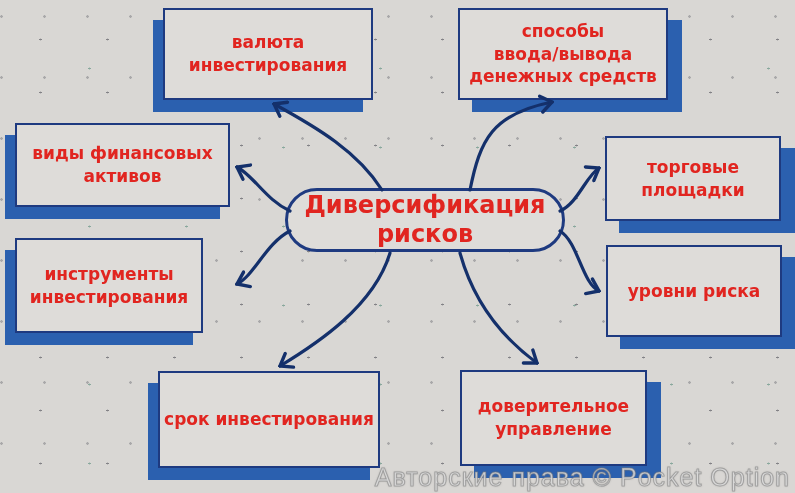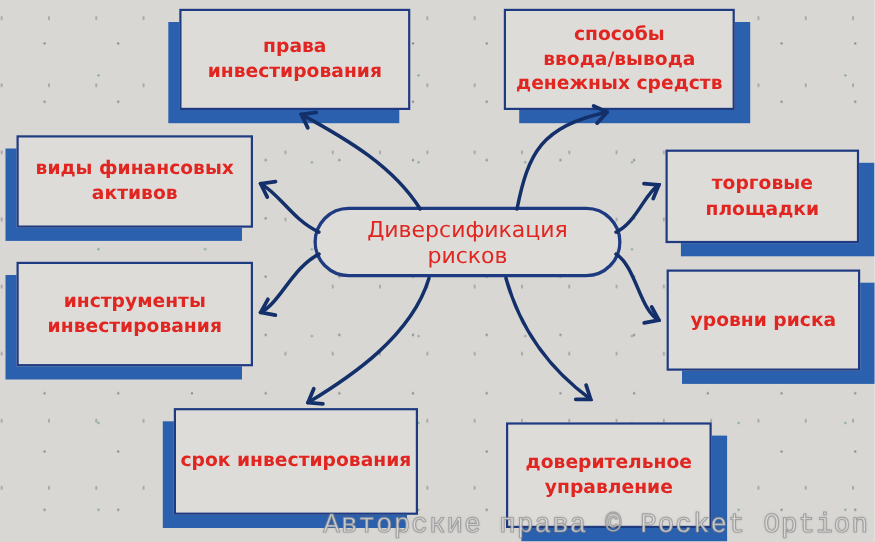--- a/index.html
+++ b/index.html
@@ -30,59 +30,59 @@
     box-sizing:border-box;
     z-index:1;
     padding:4px;
   }
   .shadow-left{box-shadow:-10px 12px 0 #2b60af;}
   .shadow-right{box-shadow:14px 12px 0 #2b60af;}
   #box-currency            {left:163px; top:8px;   width:210px; height:92px;}
   #box-deposit-withdrawal  {left:458px; top:8px;   width:210px; height:92px;}
   #box-asset-types         {left:15px;  top:123px; width:215px; height:84px;}
   #box-trading-platforms   {left:605px; top:136px; width:176px; height:85px;}
-  #box-instruments         {left:15px;  top:238px; width:215px; height:95px;}
+  #box-instruments         {left:15px;  top:238px; width:188px; height:95px;}
   #box-risk-levels         {left:606px; top:245px; width:176px; height:92px;}
   #box-investment-term     {left:158px; top:371px; width:222px; height:97px;}
-  #box-trust-management    {left:460px; top:370px; width:187px; height:96px;margin-top:14px;}
+  #box-trust-management    {left:460px; top:370px; width:187px; height:96px;}
   #center-node{
     position:absolute;
     left:285px; top:188px; width:280px; height:64px;
     border:3px solid #1e3a80;
     border-radius:36px;
     background:#dedcd9;
     display:flex;align-items:center;justify-content:center;
     text-align:center;white-space:pre-line;
-    color:#e12520;font-weight:normal;font-size:20px;line-height:1.22;
+    color:#e12520;font-weight:bold;font-size:24px;line-height:1.22;
     box-sizing:border-box;
     z-index:1;
   }
   #arrow-layer{
     position:absolute;left:0;top:0;width:795px;height:493px;
     z-index:2;pointer-events:none;
   }
   #watermark{
     position:absolute;
     right:5px;bottom:1px;
     z-index:3;
     font-size:25px;
     letter-spacing:1px;
     color:rgba(228,228,228,0.82);
     -webkit-text-stroke:1px rgba(125,125,125,0.55);
     text-shadow:0 0 2px rgba(110,110,110,0.6);
-    font-family:Liberation Mono, monospace;
+    font-family:Liberation Sans, sans-serif;
     white-space:nowrap;
   }
 </style>
 </head>
 <body>
 
 <div id="canvas">
 
-  <div class="node shadow-left" id="box-currency">права
+  <div class="node shadow-left" id="box-currency">валюта
 инвестирования</div>
   <div class="node shadow-right" id="box-deposit-withdrawal">способы
 ввода/вывода
 денежных средств</div>
   <div class="node shadow-left" id="box-asset-types">виды финансовых
 активов</div>
   <div class="node shadow-right" id="box-trading-platforms">торговые
 площадки</div>
   <div class="node shadow-left" id="box-instruments">инструменты
 инвестирования</div>

